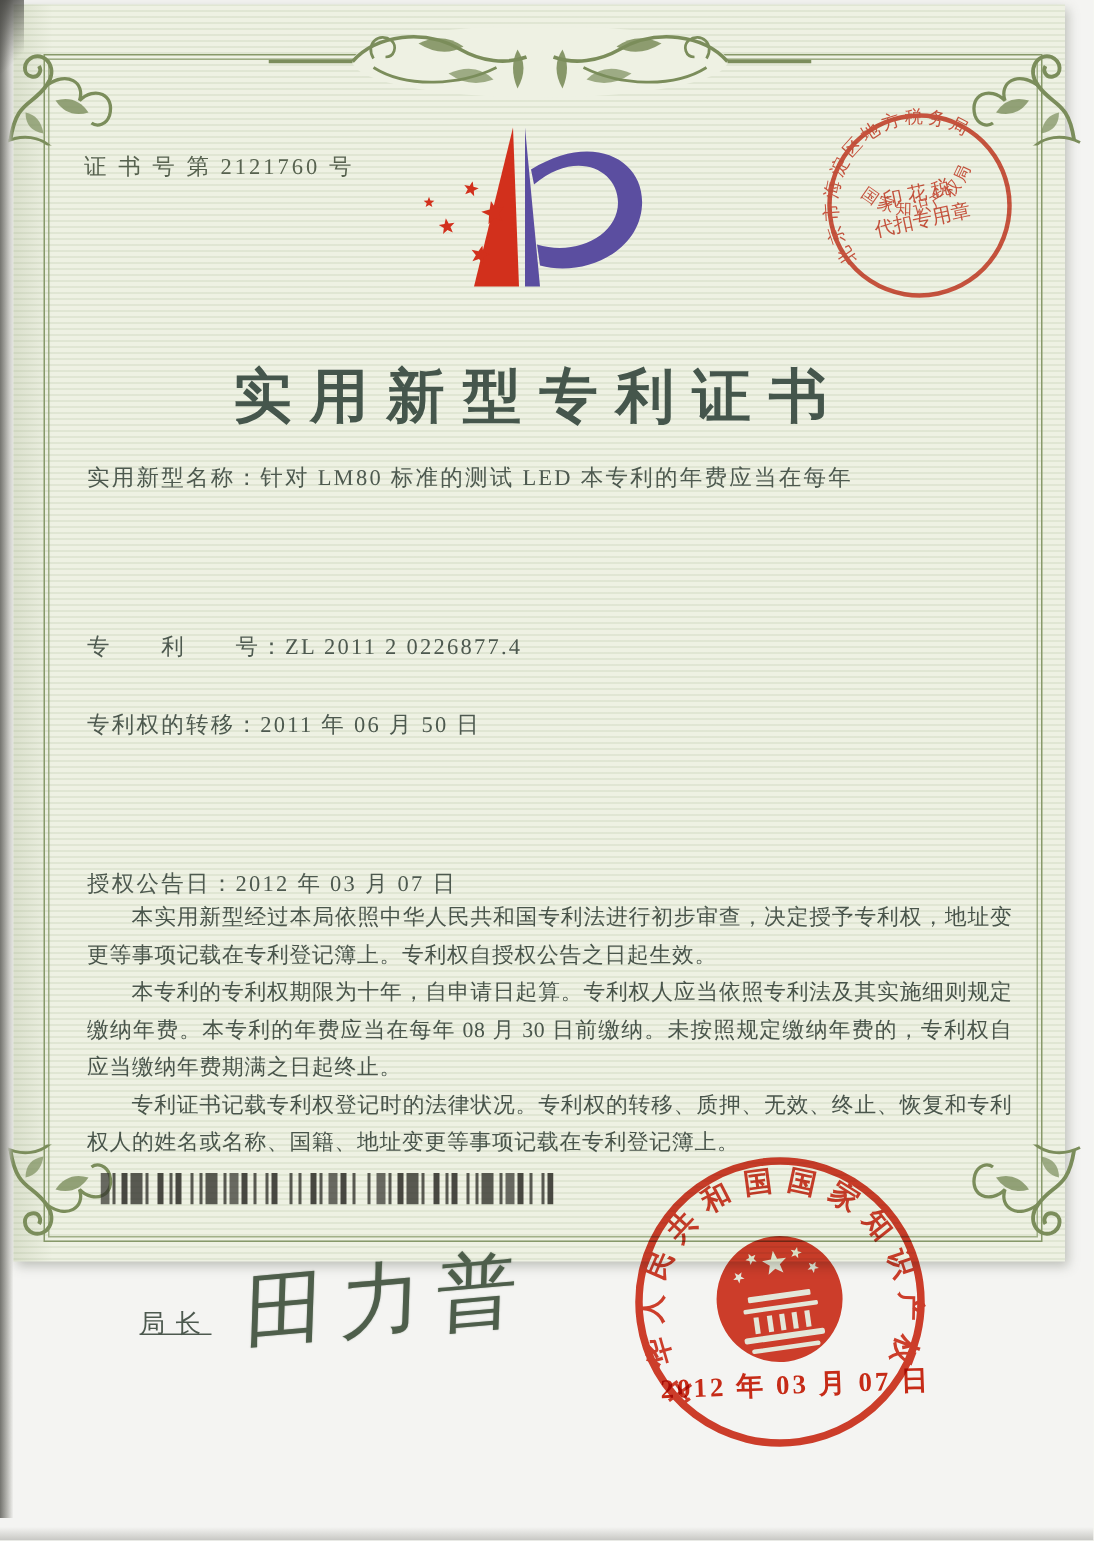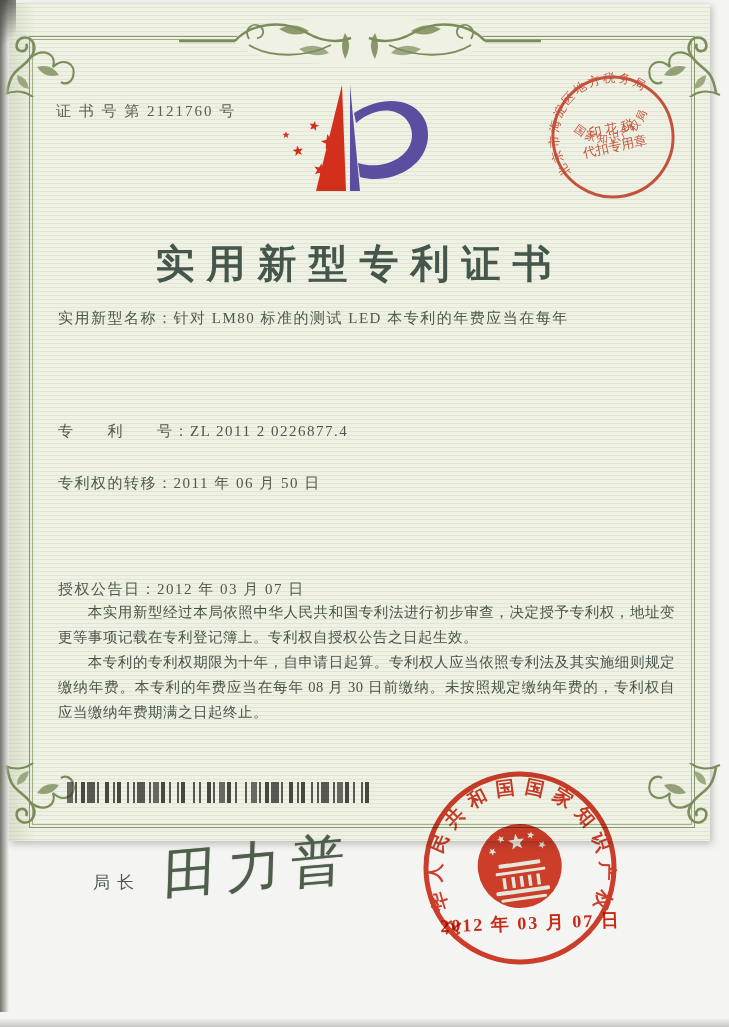--- a/index.html
+++ b/index.html
@@ -28,21 +28,21 @@
   .certno{position:absolute;left:47px;top:99px;font-size:15px;letter-spacing:2px;color:#57624f;}
   .logo{position:absolute;left:265px;top:76px;width:175px;height:132px;}
   .tax-seal{position:absolute;left:528px;top:58px;width:152px;height:152px;transform:rotate(-12deg);opacity:.85;mix-blend-mode:multiply;}
   .title{position:absolute;left:0;top:206px;width:100%;text-align:center;font-size:39px;font-weight:bold;letter-spacing:12px;color:#45564c;margin-top:28px;}
   .field{position:absolute;left:49px;font-size:15px;letter-spacing:1.5px;color:#4d594f;white-space:nowrap;}
   .paras{position:absolute;left:49px;top:597px;width:617px;}
   .paras p{margin:0;text-indent:2.05em;font-size:14.5px;line-height:25px;text-align:justify;color:#49554b;letter-spacing:.5px;}
   .barcode{position:absolute;left:58px;top:779px;width:302px;height:21px;overflow:hidden;white-space:nowrap;font-size:0;}
   .barcode i{display:inline-block;height:21px;background:#35352f;vertical-align:top;}
   .sigrow{position:absolute;left:84px;top:828px;display:flex;align-items:flex-start;}
-  .director{font-size:17px;letter-spacing:7px;color:#4d594f;margin-top:40px;}
+  .director{font-size:17px;letter-spacing:7px;color:#4d594f;margin-top:40px;text-decoration:underline;}
   .signame{font-size:54px;color:#4e5e4b;letter-spacing:10px;margin-left:22px;transform:rotate(-5deg) skewX(-7deg);text-shadow:0 0 1px rgba(78,94,75,.55);}
   .big-seal{position:absolute;left:408px;top:762px;width:206px;height:206px;transform:rotate(-8deg);opacity:.93;mix-blend-mode:multiply;}
   .seal-date{position:absolute;left:414px;top:908px;width:215px;text-align:center;font-size:18px;font-weight:bold;color:#cf2d18;letter-spacing:2px;transform:rotate(-2deg);mix-blend-mode:multiply;}
   .footer{position:absolute;left:0;top:938px;width:100%;text-align:center;font-size:12.5px;letter-spacing:4px;color:#5c6b52;}
   .seal-text{fill:#cf3a24;}
 </style>
 </head>
 <body>
 
 <svg width="0" height="0" style="position:absolute">
@@ -127,20 +127,21 @@
   <div class="title">实用新型专利证书</div>
 
   <div class="field" style="top:306px"><span>实用新型名称：</span><span>针对 LM80 标准的测试 LED 本专利的年费应当在每年</span></div>
   <div class="field" style="top:419px"><span>专　　利　　号：</span><span>ZL 2011 2 0226877.4</span></div>
   <div class="field" style="top:471px"><span>专利权的转移：</span><span>2011 年 06 月 50 日</span></div>
   <div class="field" style="top:577px"><span>授权公告日：</span><span>2012 年 03 月 07 日</span></div>
 
   <div class="paras">
     <p>本实用新型经过本局依照中华人民共和国专利法进行初步审查，决定授予专利权，地址变更等事项记载在专利登记簿上。专利权自授权公告之日起生效。</p>
     <p>本专利的专利权期限为十年，自申请日起算。专利权人应当依照专利法及其实施细则规定缴纳年费。本专利的年费应当在每年 08 月 30 日前缴纳。未按照规定缴纳年费的，专利权自应当缴纳年费期满之日起终止。</p>
+    <p>专利证书记载专利权登记时的法律状况。专利权的转移、质押、无效、终止、恢复和专利权人的姓名或名称、国籍、地址变更等事项记载在专利登记簿上。</p>
   </div>
 
   <div class="barcode"><i style="width:6px;opacity:0.72"></i><i style="width:2px;background:transparent"></i><i style="width:2px;opacity:0.81"></i><i style="width:4px;background:transparent"></i><i style="width:4px;opacity:0.90"></i><i style="width:2px;background:transparent"></i><i style="width:8px;opacity:0.81"></i><i style="width:2px;background:transparent"></i><i style="width:2px;opacity:0.81"></i><i style="width:6px;background:transparent"></i><i style="width:4px;opacity:0.90"></i><i style="width:4px;background:transparent"></i><i style="width:2px;opacity:0.81"></i><i style="width:2px;background:transparent"></i><i style="width:4px;opacity:0.90"></i><i style="width:6px;background:transparent"></i><i style="width:2px;opacity:0.81"></i><i style="width:4px;background:transparent"></i><i style="width:2px;opacity:0.81"></i><i style="width:2px;background:transparent"></i><i style="width:8px;opacity:0.81"></i><i style="width:4px;background:transparent"></i><i style="width:2px;opacity:0.81"></i><i style="width:2px;background:transparent"></i><i style="width:6px;opacity:0.72"></i><i style="width:2px;background:transparent"></i><i style="width:4px;opacity:0.90"></i><i style="width:4px;background:transparent"></i><i style="width:2px;opacity:0.81"></i><i style="width:6px;background:transparent"></i><i style="width:2px;opacity:0.81"></i><i style="width:2px;background:transparent"></i><i style="width:4px;opacity:0.90"></i><i style="width:8px;background:transparent"></i><i style="width:2px;opacity:0.81"></i><i style="width:4px;background:transparent"></i><i style="width:2px;opacity:0.81"></i><i style="width:6px;background:transparent"></i><i style="width:4px;opacity:0.90"></i><i style="width:2px;background:transparent"></i><i style="width:2px;opacity:0.81"></i><i style="width:4px;background:transparent"></i><i style="width:6px;opacity:0.72"></i><i style="width:2px;background:transparent"></i><i style="width:4px;opacity:0.90"></i><i style="width:4px;background:transparent"></i><i style="width:2px;opacity:0.81"></i><i style="width:8px;background:transparent"></i><i style="width:2px;opacity:0.81"></i><i style="width:4px;background:transparent"></i><i style="width:6px;opacity:0.72"></i><i style="width:2px;background:transparent"></i><i style="width:2px;opacity:0.81"></i><i style="width:4px;background:transparent"></i><i style="width:4px;opacity:0.90"></i><i style="width:2px;background:transparent"></i><i style="width:8px;opacity:0.81"></i><i style="width:2px;background:transparent"></i><i style="width:2px;opacity:0.81"></i><i style="width:6px;background:transparent"></i><i style="width:4px;opacity:0.90"></i><i style="width:4px;background:transparent"></i><i style="width:2px;opacity:0.81"></i><i style="width:2px;background:transparent"></i><i style="width:4px;opacity:0.90"></i><i style="width:6px;background:transparent"></i><i style="width:2px;opacity:0.81"></i><i style="width:4px;background:transparent"></i><i style="width:2px;opacity:0.81"></i><i style="width:2px;background:transparent"></i><i style="width:8px;opacity:0.81"></i><i style="width:4px;background:transparent"></i><i style="width:2px;opacity:0.81"></i><i style="width:2px;background:transparent"></i><i style="width:6px;opacity:0.72"></i><i style="width:2px;background:transparent"></i><i style="width:4px;opacity:0.90"></i><i style="width:4px;background:transparent"></i><i style="width:2px;opacity:0.81"></i><i style="width:6px;background:transparent"></i><i style="width:2px;opacity:0.81"></i><i style="width:2px;background:transparent"></i><i style="width:4px;opacity:0.90"></i></div>
 
   <div class="sigrow">
     <span class="director">局长</span>
     <span class="signame">田力普</span>
   </div>
 
   <svg class="big-seal" viewBox="-103 -103 206 206">

